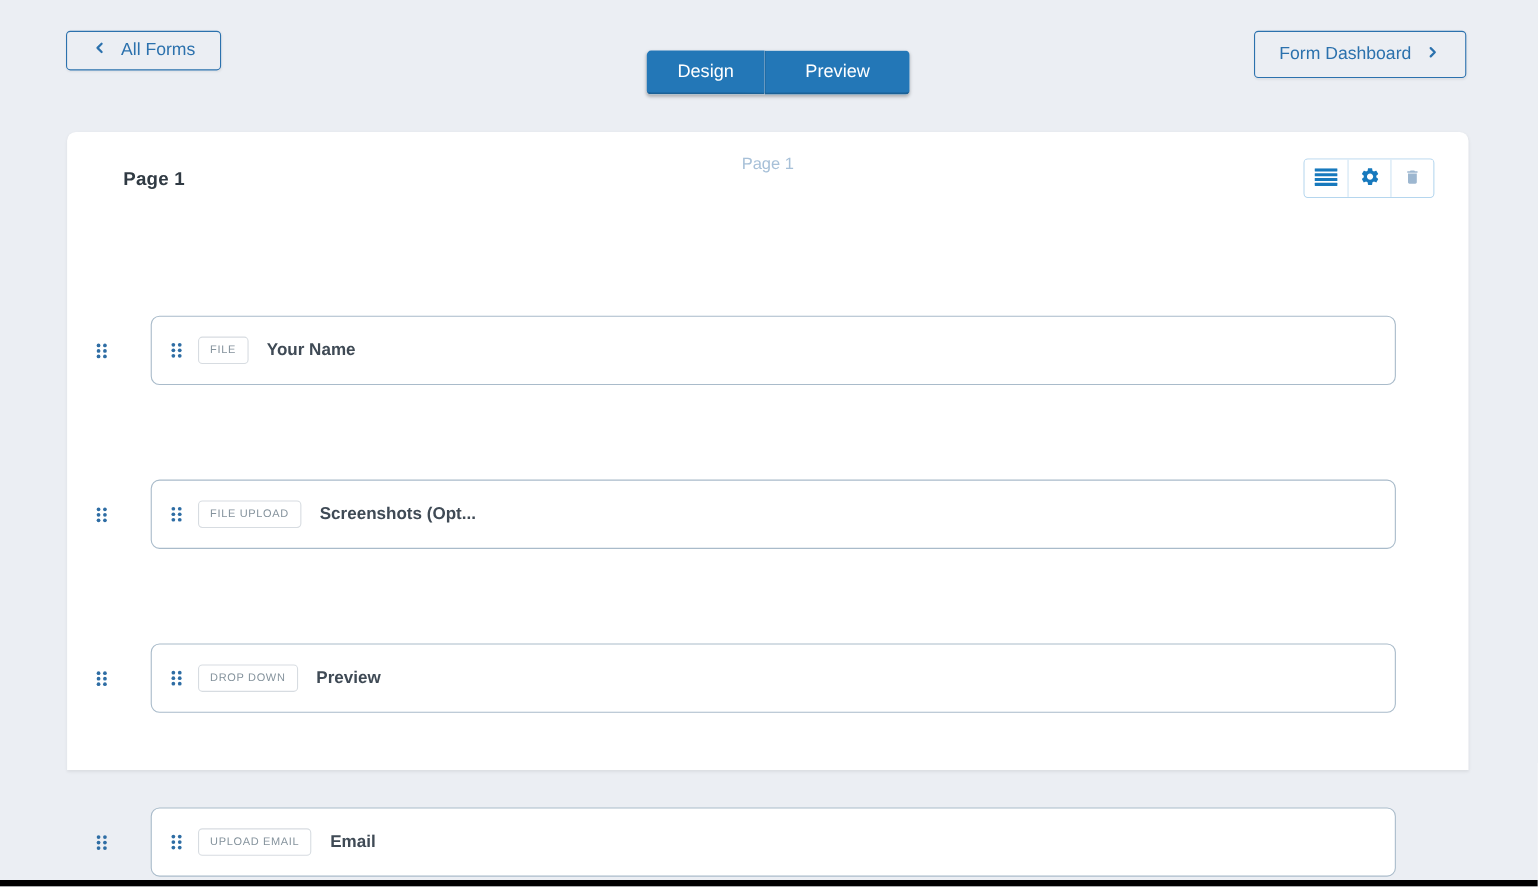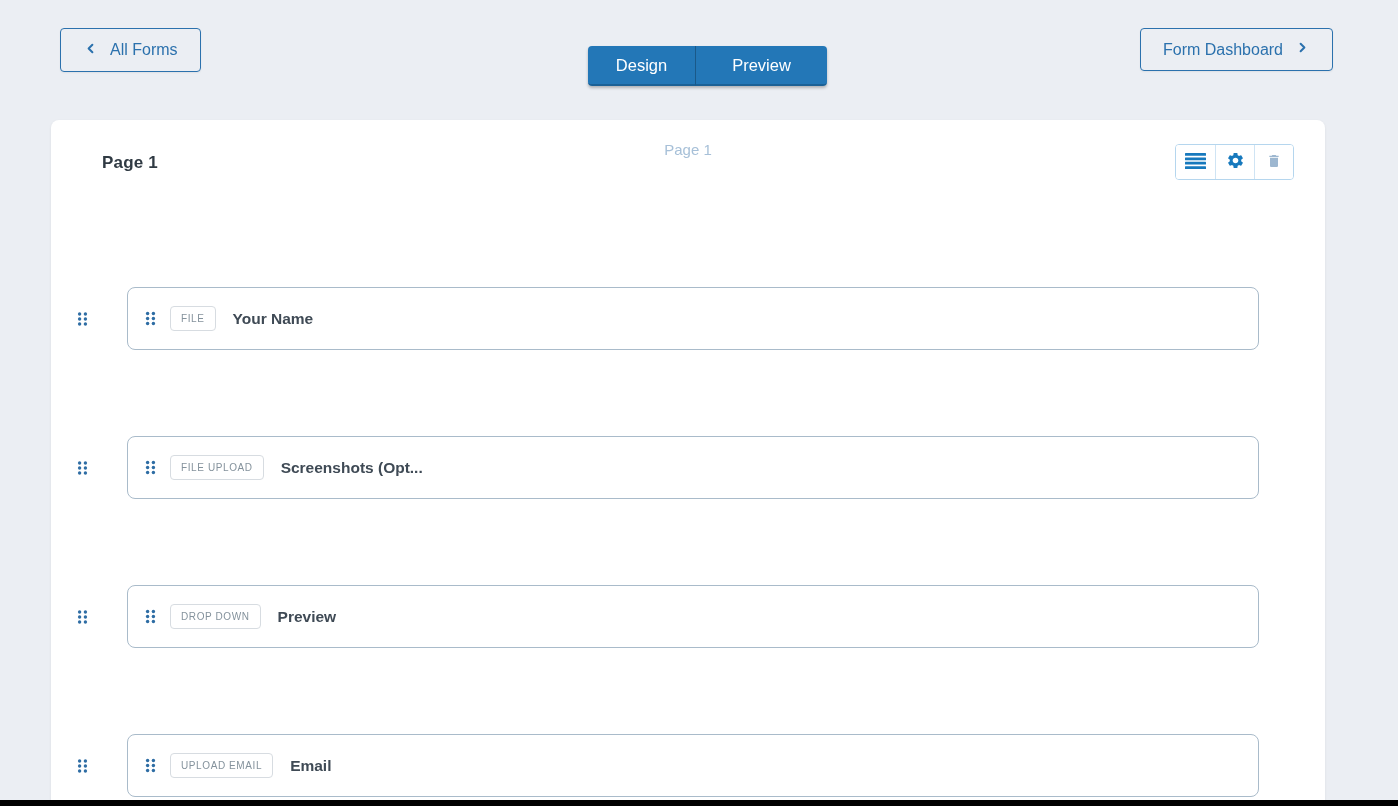--- a/index.html
+++ b/index.html
@@ -10,37 +10,37 @@
     -webkit-font-smoothing:antialiased;
   }
   
   .topbar{position:relative;height:120px;}
   .btn-outline{
     position:absolute;display:flex;align-items:center;gap:12px;
     background:transparent;border:1px solid #2b71ad;border-radius:4px;
     color:#2b71ad;font-size:16px;font-family:inherit;cursor:pointer;
     padding:0 22px;box-shadow:0 1px 2px rgba(0,0,0,0.06);
   }
-  .btn-back{left:60px;top:28px;height:44px;}
+  .btn-back{left:60px;top:28px;height:36px;}
   .btn-fwd{right:65px;top:28px;height:43px;}
   .chev{flex:0 0 auto;display:block;}
   .tabs{
     position:absolute;left:588px;top:46px;height:40px;display:flex;
     border-radius:4px;box-shadow:0 2px 3px rgba(0,0,0,0.25);
   }
   .tab{
     background:#2377b7;color:#ffffff;border:none;font-family:inherit;
     font-size:16.5px;cursor:pointer;height:40px;padding:0;
     border-bottom:2px solid #1b6196;box-sizing:border-box;
   }
   .tab-design{width:107px;border-radius:4px 0 0 4px;}
   .tab-preview{width:132px;border-radius:0 4px 4px 0;border-left:1px solid rgba(0,0,0,0.25);}
   
   .card{
-    position:absolute;left:51px;top:120px;width:1274px;height:686px;
+    position:absolute;left:61px;top:120px;width:1274px;height:580px;
     background:#ffffff;border-radius:8px 8px 0 0;
     box-shadow:0 1px 3px rgba(0,0,0,0.07);
   }
   .card-header{position:relative;height:60px;}
   .page-title{
     position:absolute;left:51px;top:33px;margin:0;
     font-size:17px;font-weight:700;color:#303a43;letter-spacing:0.2px;
   }
   .watermark{
     position:absolute;left:0;right:0;top:21px;text-align:center;

